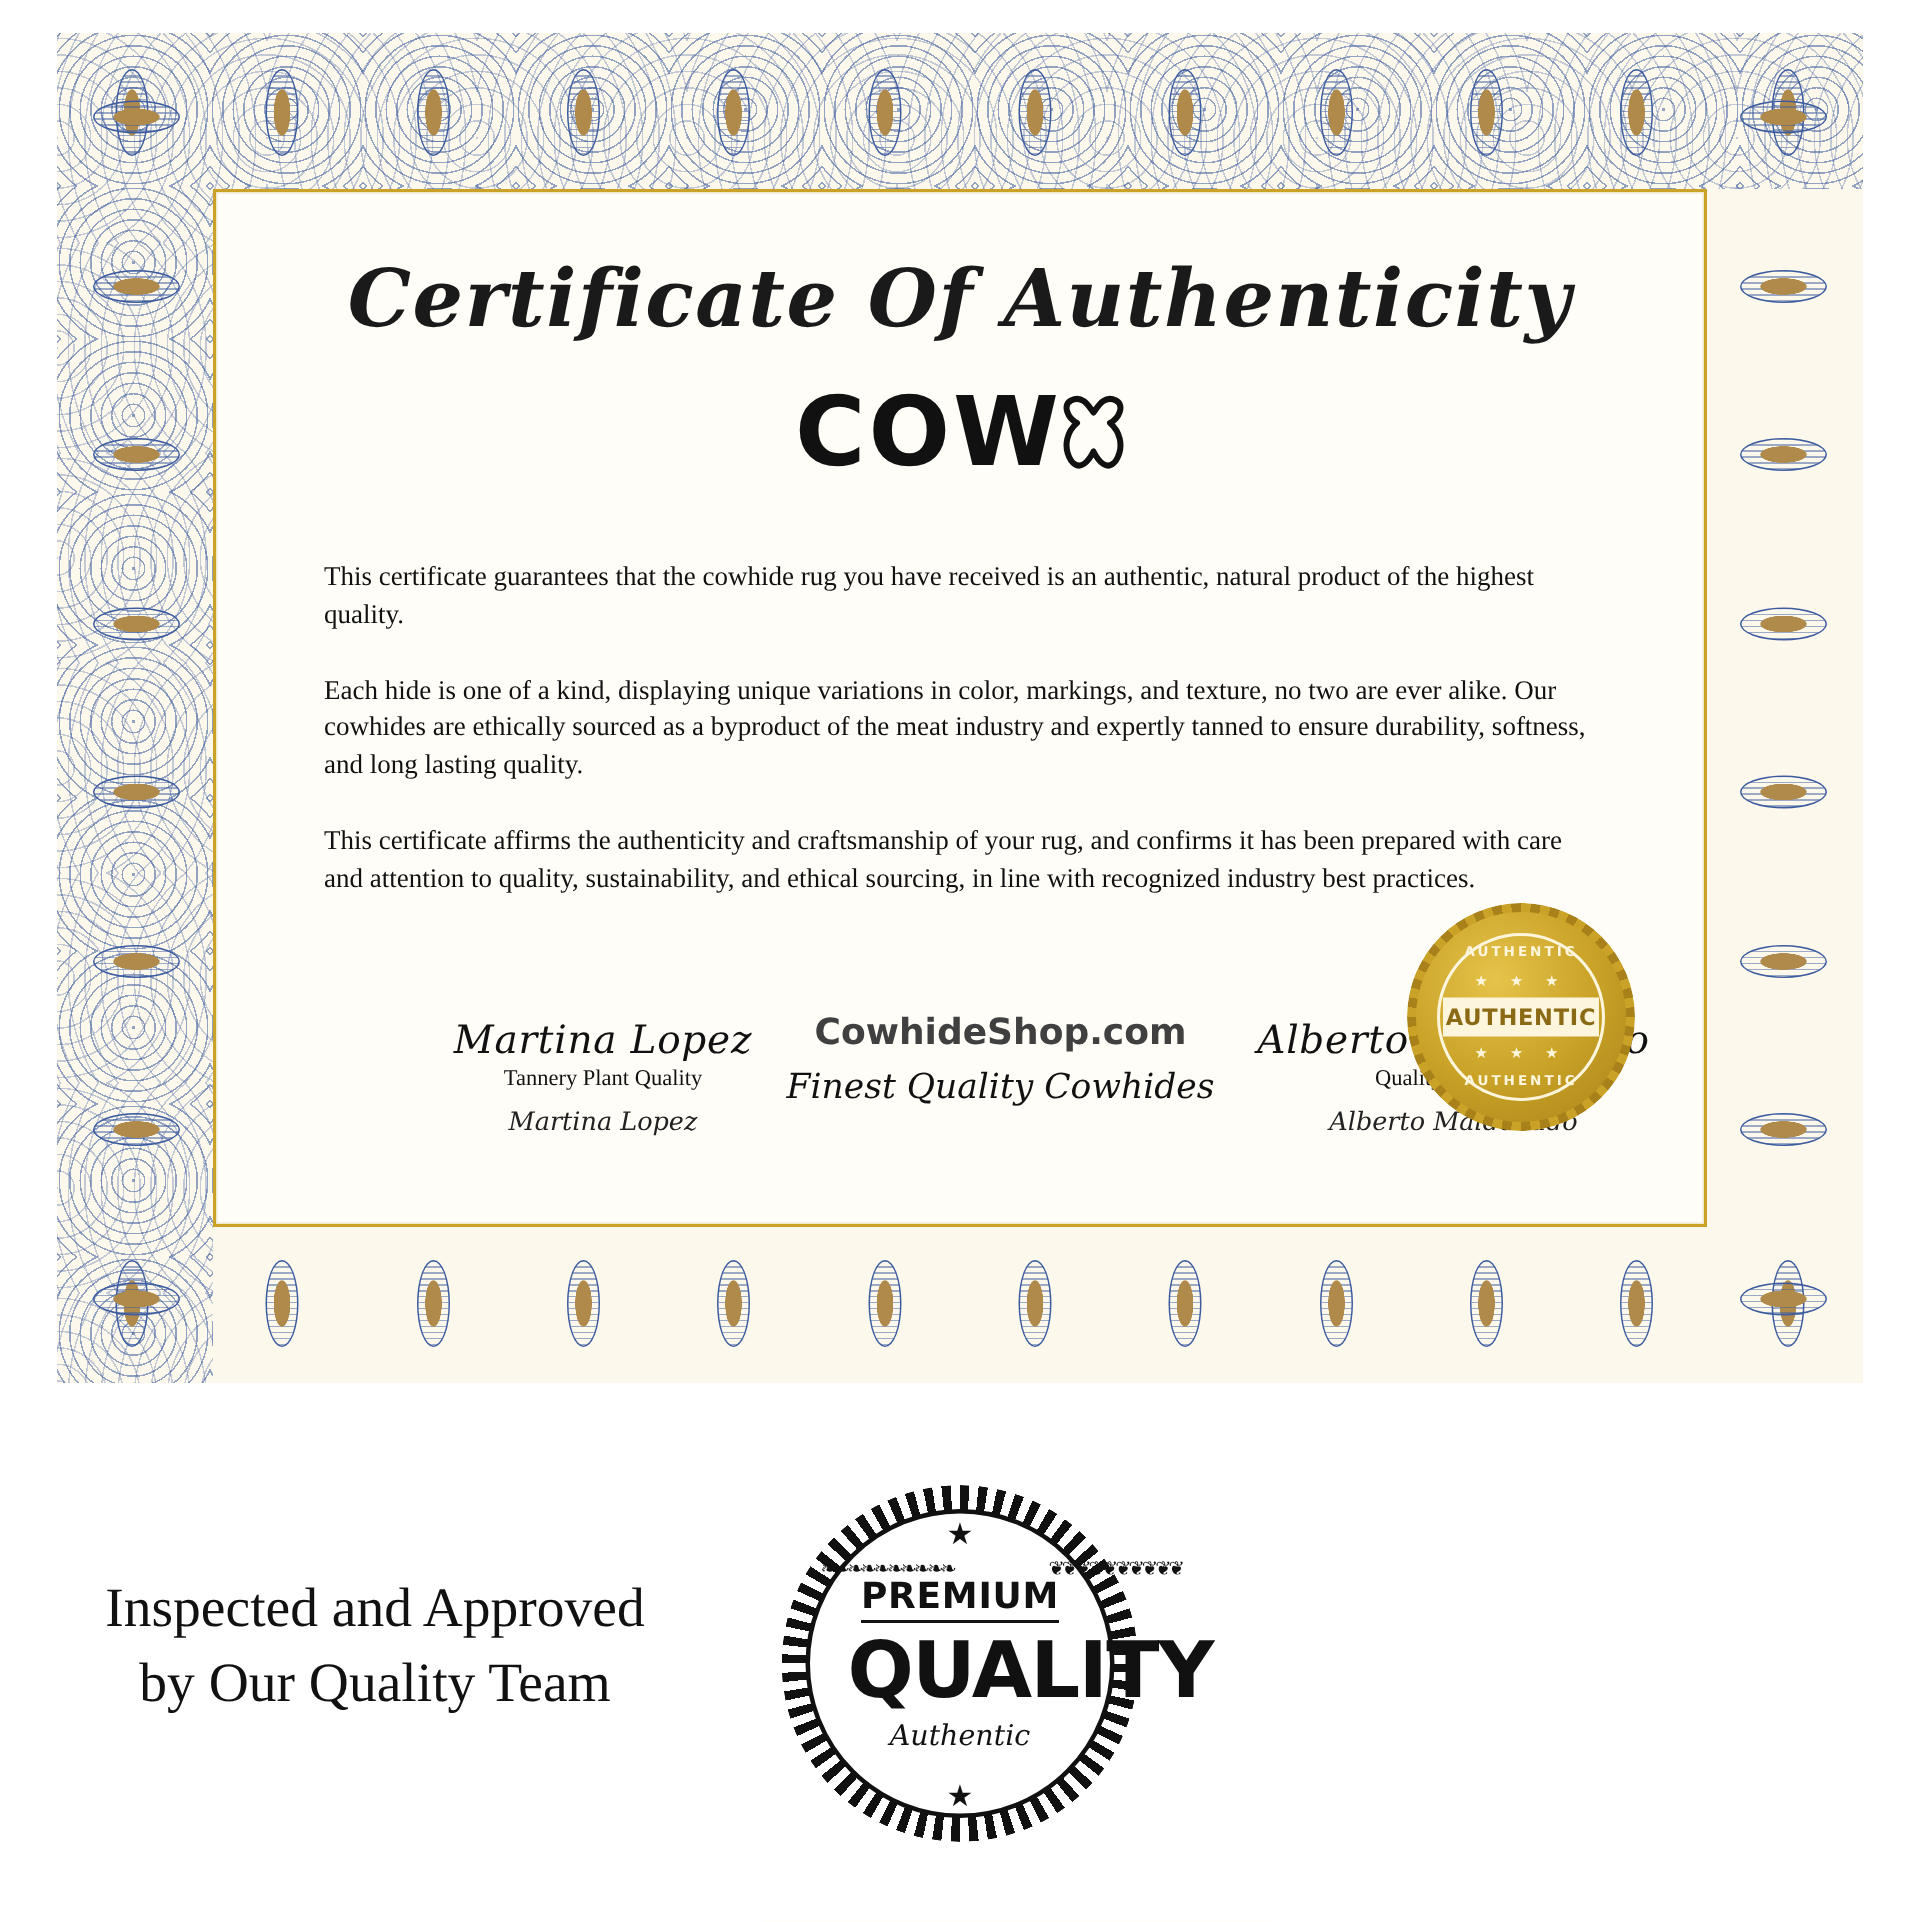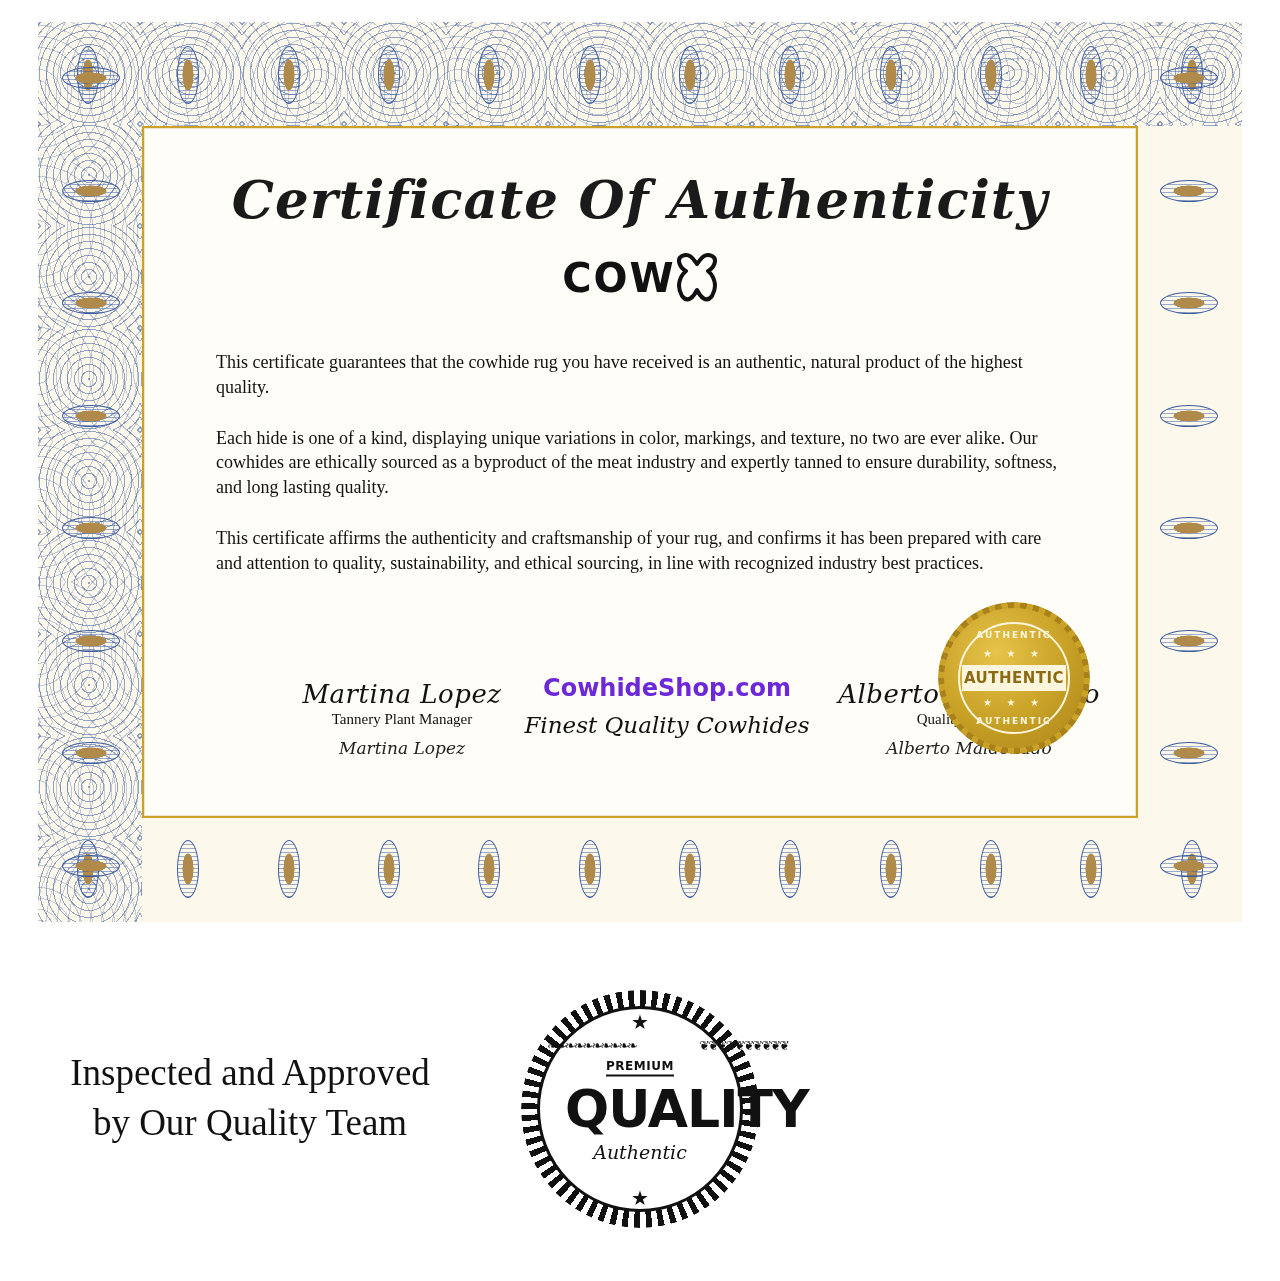--- a/index.html
+++ b/index.html
@@ -99,21 +99,21 @@
     font-size: 53px;
     letter-spacing: 1px;
     color: #1a1a1a;
   }
 
   .brand {
     margin-top: 22px;
     text-align: center;
     font-family: "DejaVu Sans", sans-serif;
     font-weight: 700;
-    font-size: 40px;
+    font-size: 64px;
     letter-spacing: 2px;
     color: #111111;
     display: flex;
     justify-content: center;
     align-items: center;
     gap: 0px;
   }
   .brand .hide-glyph {
     display: inline-block;
     width: 46px;
@@ -165,21 +165,21 @@
     color: #222;
   }
   .sig-left  { left: 108px;  bottom: 28px; width: 300px; }
   .sig-mid   { left: 358px;  bottom: 48px; width: 330px; }
   .sig-right { left: 660px;  bottom: 28px; width: 330px; }
 
   .site-name {
     font-family: "DejaVu Sans", sans-serif;
     font-weight: 700;
     font-size: 24px;
-    color: #6d28d9;
+    color: #404040;
   }
   .site-tag {
     font-family: "DejaVu Serif", serif;
     font-style: italic;
     font-size: 23px;
     margin-top: 10px;
     color: #111;
   }
 
   
@@ -312,21 +312,21 @@
     left: 50%;
     top: 50%;
     transform: translate(-50%,-50%);
     width: 150px;
     text-align: center;
     color: #111;
   }
   .pb-premium {
     font-family: "DejaVu Sans", sans-serif;
     font-weight: 700;
-    font-size: 12px;
+    font-size: 24px;
     letter-spacing: 0.5px;
     border-bottom: 2px solid #111;
     padding-bottom: 2px;
     display: inline-block;
   }
   .pb-quality {
     font-family: "DejaVu Sans", sans-serif;
     font-weight: 700;
     font-size: 52px;
     letter-spacing: -1px;
@@ -426,21 +426,21 @@
     <div class="body-copy">
       <p>This certificate guarantees that the cowhide rug you have received is an authentic, natural product of the highest quality.</p>
       <p>Each hide is one of a kind, displaying unique variations in color, markings, and texture, no two are ever alike. Our cowhides are ethically sourced as a byproduct of the meat industry and expertly tanned to ensure durability, softness, and long lasting quality.</p>
       <p>This certificate affirms the authenticity and craftsmanship of your rug, and confirms it has been prepared with care and attention to quality, sustainability, and ethical sourcing, in line with recognized industry best practices.</p>
     </div>
 
     <div class="sig-area">
 
       <div class="sig-block sig-left">
         <div class="sig-name">Martina Lopez</div>
-        <div class="sig-role">Tannery Plant Manager</div>
+        <div class="sig-role">Tannery Plant Quality</div>
         <div class="sig-script">Martina Lopez</div>
       </div>
 
       <div class="sig-block sig-mid">
         <div class="site-name">CowhideShop.com</div>
         <div class="site-tag">Finest Quality Cowhides</div>
       </div>
 
       <div class="sig-block sig-right">
         <div class="sig-name">Alberto Maldonado</div>

